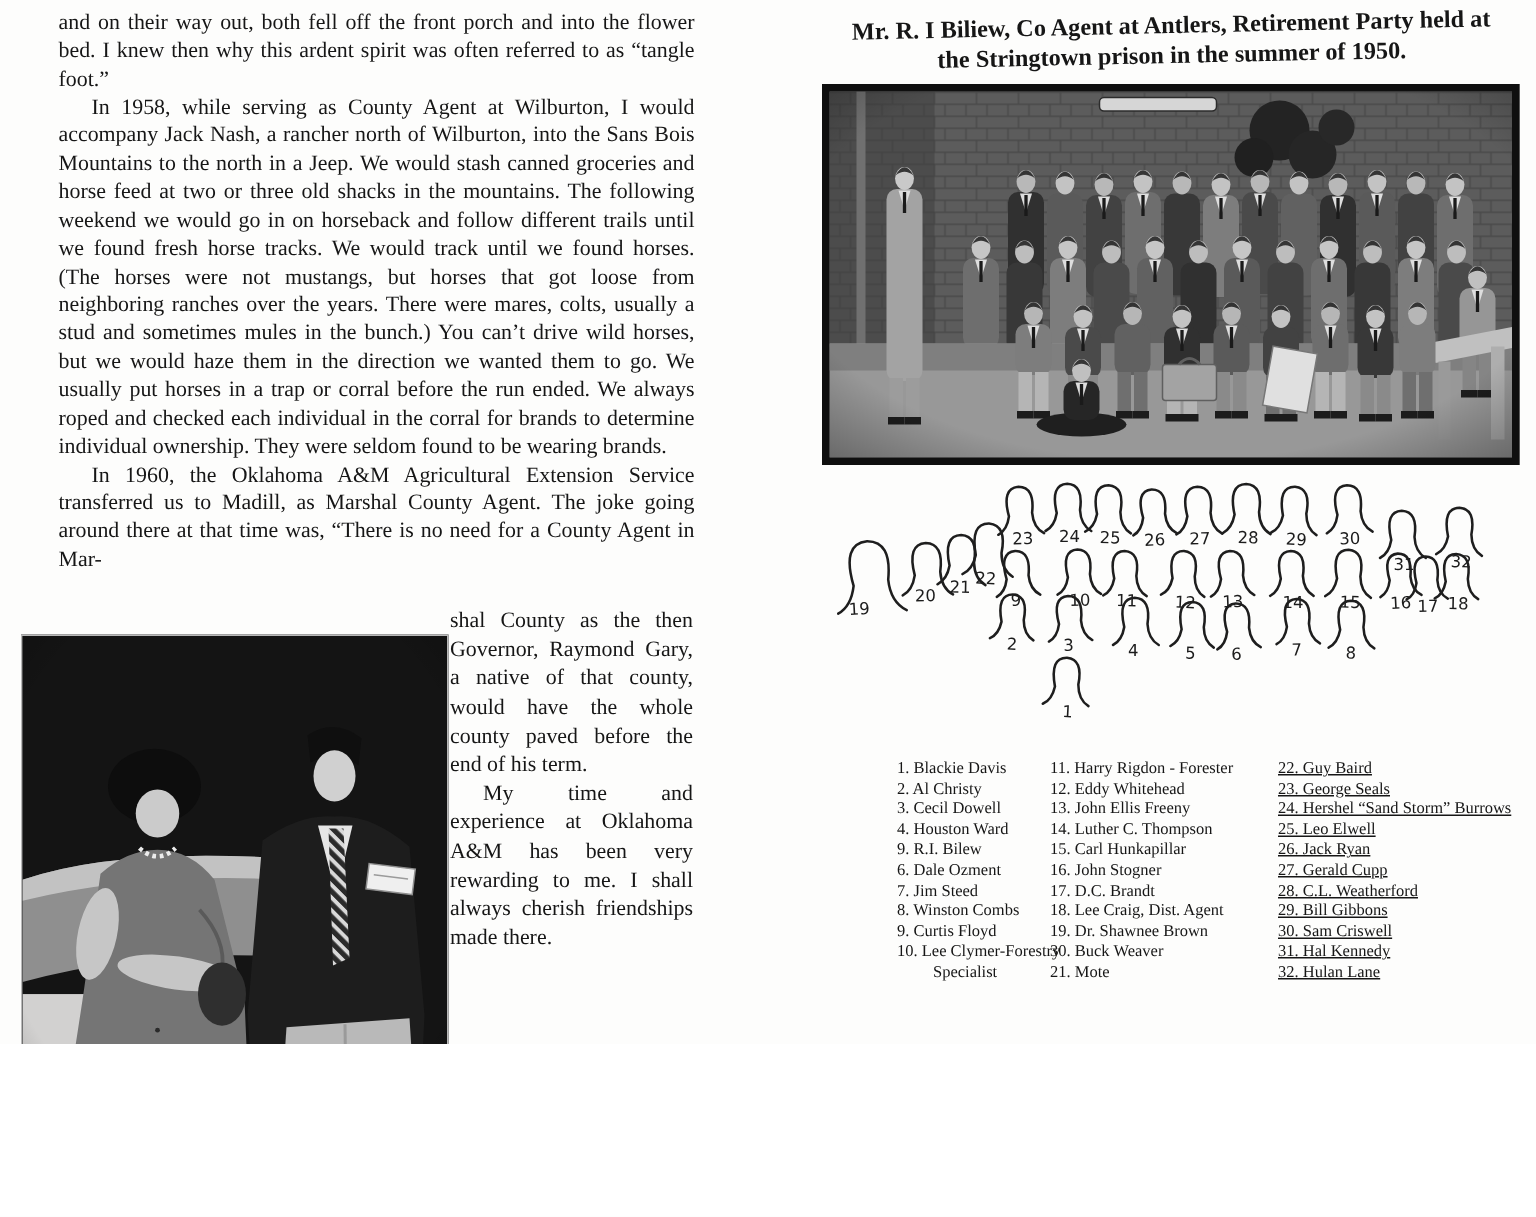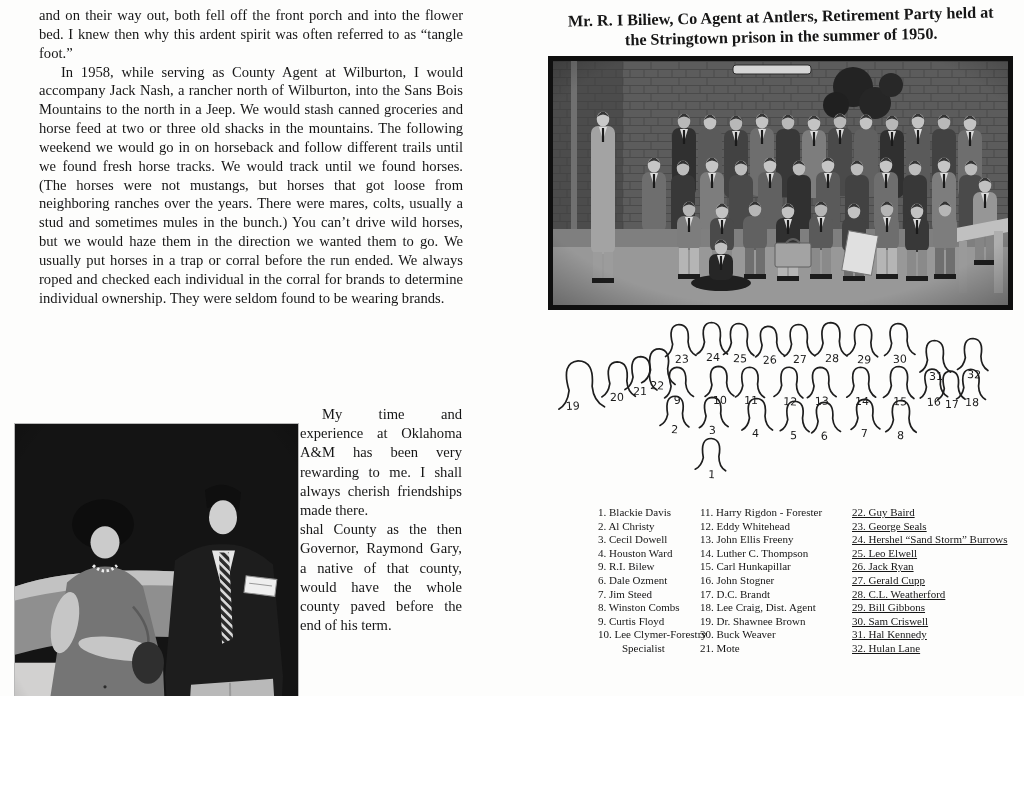--- a/index.html
+++ b/index.html
@@ -43,25 +43,26 @@
   .scan-strip-b{position:absolute;left:150px;top:799px;width:312px;height:12px;background:#efeeec;}
 </style>
 </head>
 <body>
 
 <div class="sheet">
 
   <div class="left-col">
     <p class="body">and on their way out, both fell off the front porch and into the flower bed. I knew then why this ardent spirit was often referred to as “tangle foot.”</p>
     <p class="body ind">In 1958, while serving as County Agent at Wilburton, I would accompany Jack Nash, a rancher north of Wilburton, into the Sans Bois Mountains to the north in a Jeep. We would stash canned groceries and horse feed at two or three old shacks in the mountains. The following weekend we would go in on horseback and follow different trails until we found fresh horse tracks. We would track until we found horses. (The horses were not mustangs, but horses that got loose from neighboring ranches over the years. There were mares, colts, usually a stud and sometimes mules in the bunch.) You can’t drive wild horses, but we would haze them in the direction we wanted them to go. We usually put horses in a trap or corral before the run ended. We always roped and checked each individual in the corral for brands to determine individual ownership. They were seldom found to be wearing brands.</p>
+    <p class="body ind">In 1960, the Oklahoma A&amp;M Agricultural Extension Service transferred us to Madill, as Marshal County Agent. The joke going around there at that time was, “There is no need for a County Agent in Mar-</p>
   </div>
 
   <div class="wrap-col">
+    <p class="body">shal County as the then Governor, Raymond Gary, a native of that county, would have the whole county paved before the end of his term.</p>
     <p class="body ind">My time and experience at Oklahoma A&amp;M has been very rewarding to me. I shall always cherish friendships made there.</p>
-    <p class="body">shal County as the then Governor, Raymond Gary, a native of that county, would have the whole county paved before the end of his term.</p>
   </div>
 
   <div class="inline-photo">
     <svg viewBox="0 0 283 333" preserveAspectRatio="none">
       <defs>
         <pattern id="tiestripe" width="6" height="6" patternUnits="userSpaceOnUse" patternTransform="rotate(45)">
           <rect width="6" height="6" fill="#2b2b2b"></rect>
           <rect width="6" height="2.6" fill="#d9d9d9"></rect>
         </pattern>
         <radialGradient id="vig1" cx="50%" cy="45%" r="80%">

